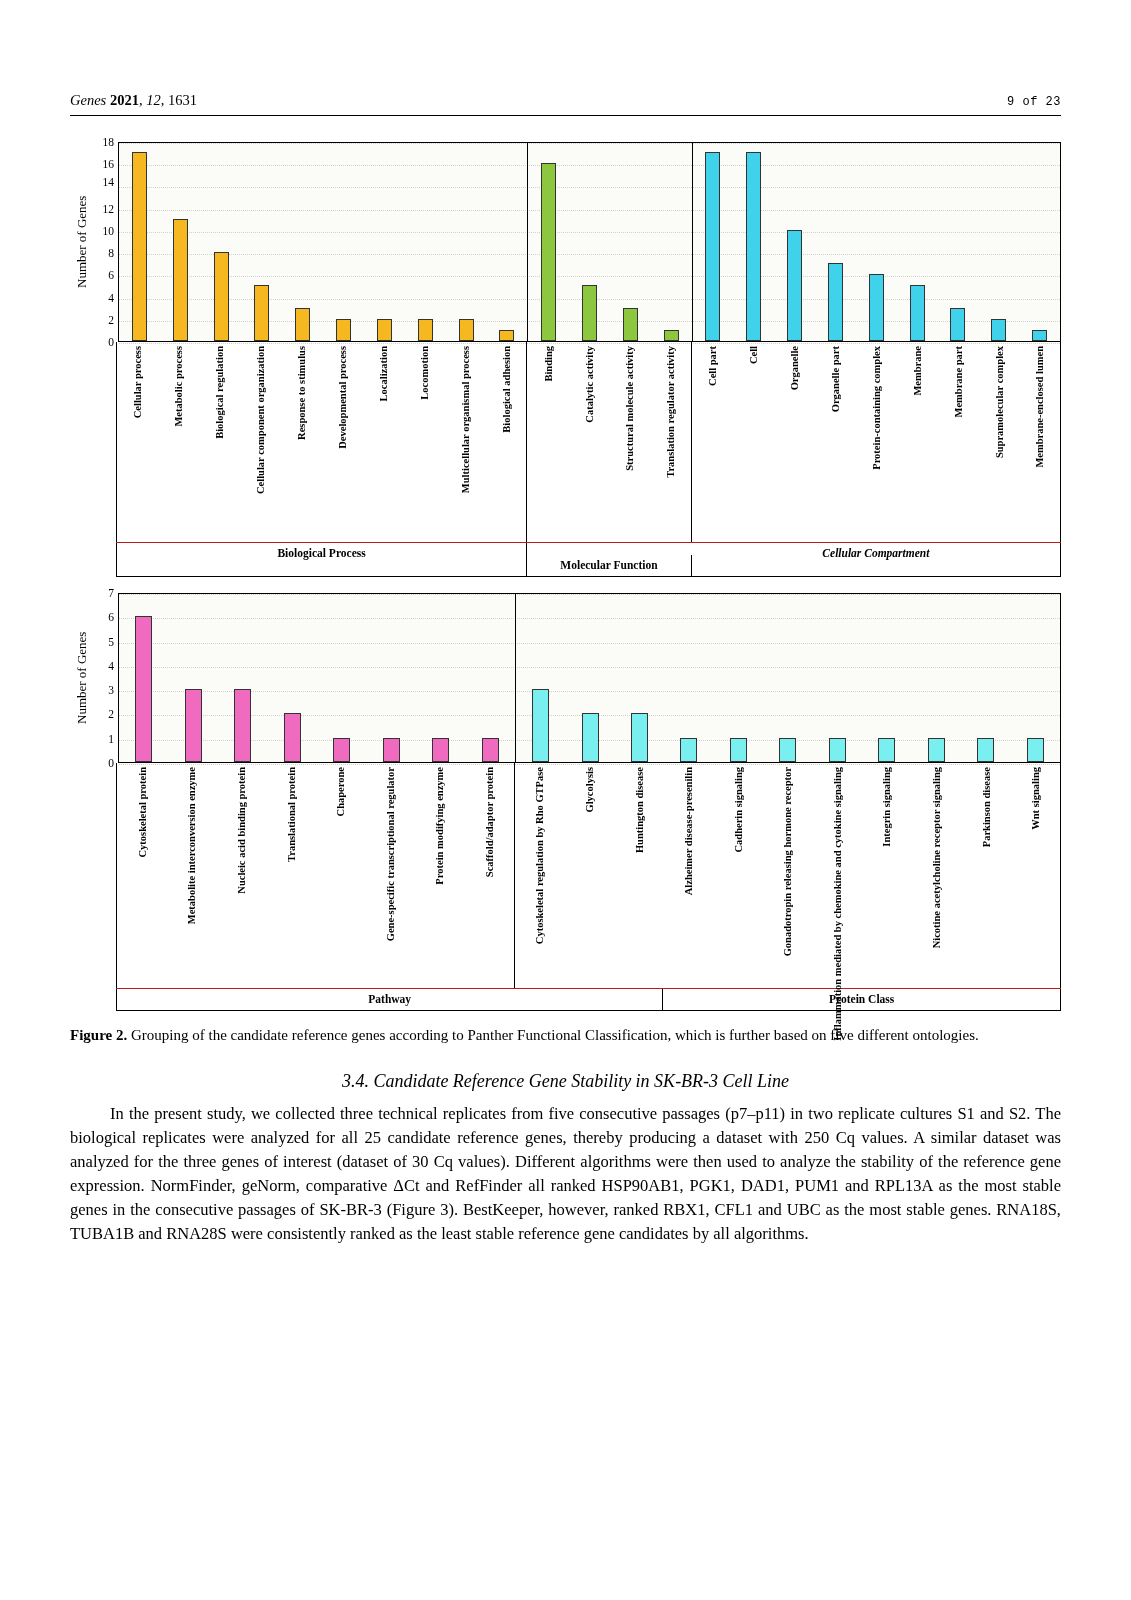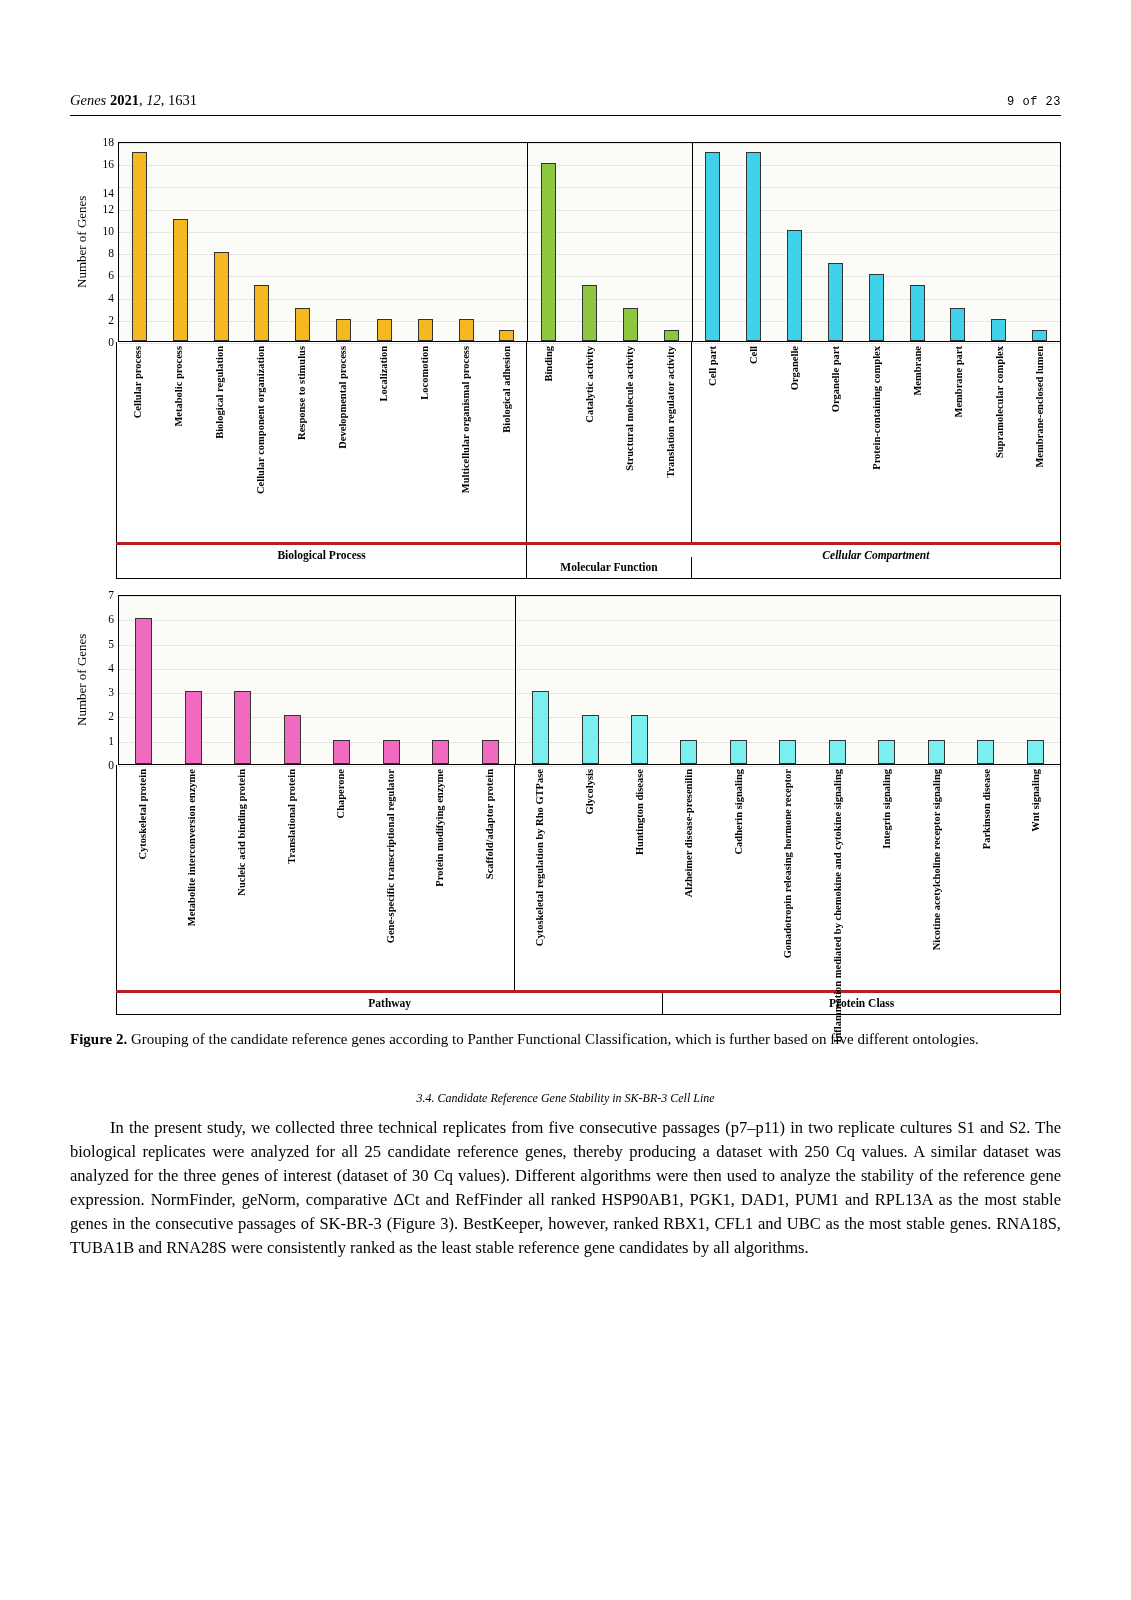--- a/index.html
+++ b/index.html
@@ -117,21 +117,21 @@
     top: 4px;
     transform-origin: left top;
     transform: rotate(-90deg) translate(-100%, -50%);
     white-space: nowrap;
     font-size: 10.5px;
     font-weight: bold;
     font-family: "Liberation Serif", serif;
   }
   .group-bar {
     display: flex;
-    border-top: 3px solid #b91c1c;
+    border-top: 1px solid #b91c1c;
   }
   .group {
     border-right: 1px solid #000;
     border-bottom: 1px solid #000;
     border-left: 1px solid #000;
     text-align: center;
     font-size: 11.5px;
     font-weight: bold;
     padding: 4px 0 5px 0;
     box-sizing: border-box;
@@ -141,24 +141,24 @@
   .fig-caption {
     margin-top: 14px;
     font-size: 15px;
     line-height: 1.35;
     text-align: justify;
   }
   .fig-caption b { font-weight: bold; }
 
   
   .sec-title {
-    margin-top: 42px;
+    margin-top: 26px;
     text-align: center;
     font-style: italic;
-    font-size: 12px;
+    font-size: 18px;
   }
   .para {
     margin-top: 10px;
     font-size: 16.5px;
     line-height: 1.45;
     text-align: justify;
     text-indent: 40px;
   }
 </style>
 </head>
@@ -179,21 +179,21 @@
       <div class="chart-outer">
         <div class="ylabel">Number of Genes</div>
         <div class="ticks" id="ticks-top" style="height:200px;">
             <div class="tk" style="top: 200px;">0</div>
             <div class="tk" style="top: 177.778px;">2</div>
             <div class="tk" style="top: 155.556px;">4</div>
             <div class="tk" style="top: 133.333px;">6</div>
             <div class="tk" style="top: 111.111px;">8</div>
             <div class="tk" style="top: 88.8889px;">10</div>
             <div class="tk" style="top: 66.6667px;">12</div>
-            <div class="tk" style="top: 51px;">14</div>
+            <div class="tk" style="top: 40px;">14</div>
             <div class="tk" style="top: 22.2222px;">16</div>
             <div class="tk" style="top: 0px;">18</div>
           </div>
         <div class="plot" id="plot-top" style="height:200px;">
             <div class="gridline" style="top: 200px;"></div>
             <div class="gridline" style="top: 177.778px;"></div>
             <div class="gridline" style="top: 155.556px;"></div>
             <div class="gridline" style="top: 133.333px;"></div>
             <div class="gridline" style="top: 111.111px;"></div>
             <div class="gridline" style="top: 88.8889px;"></div>

